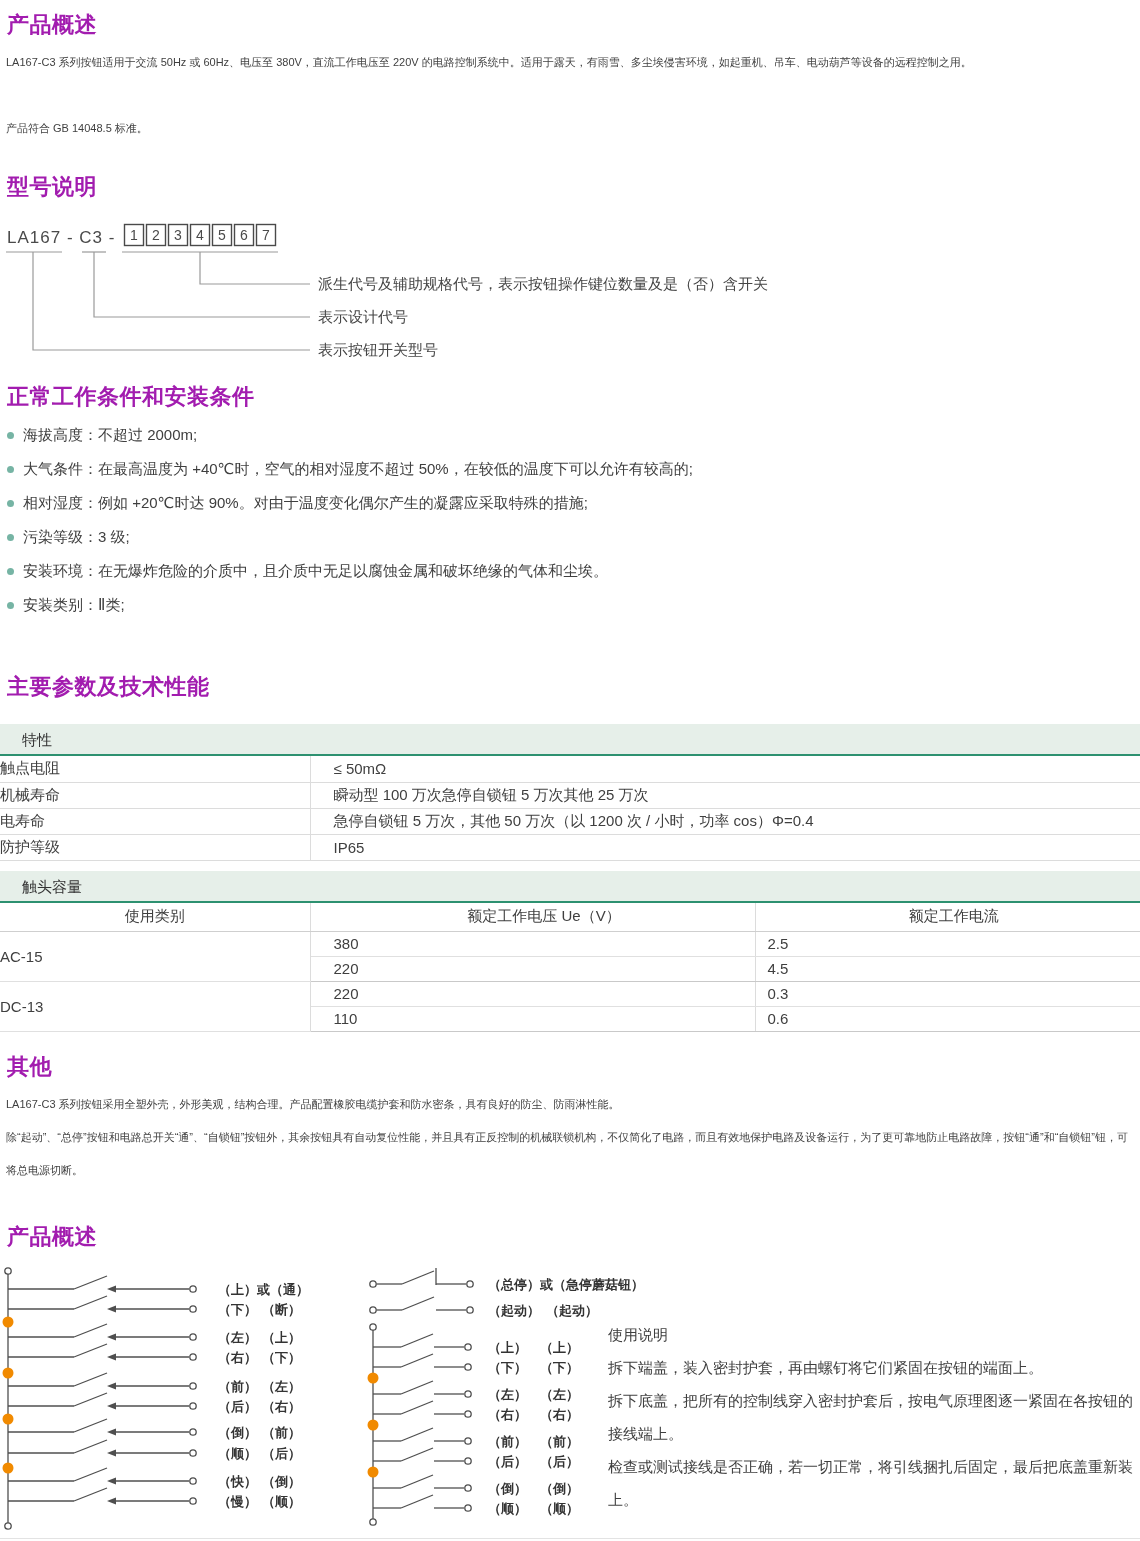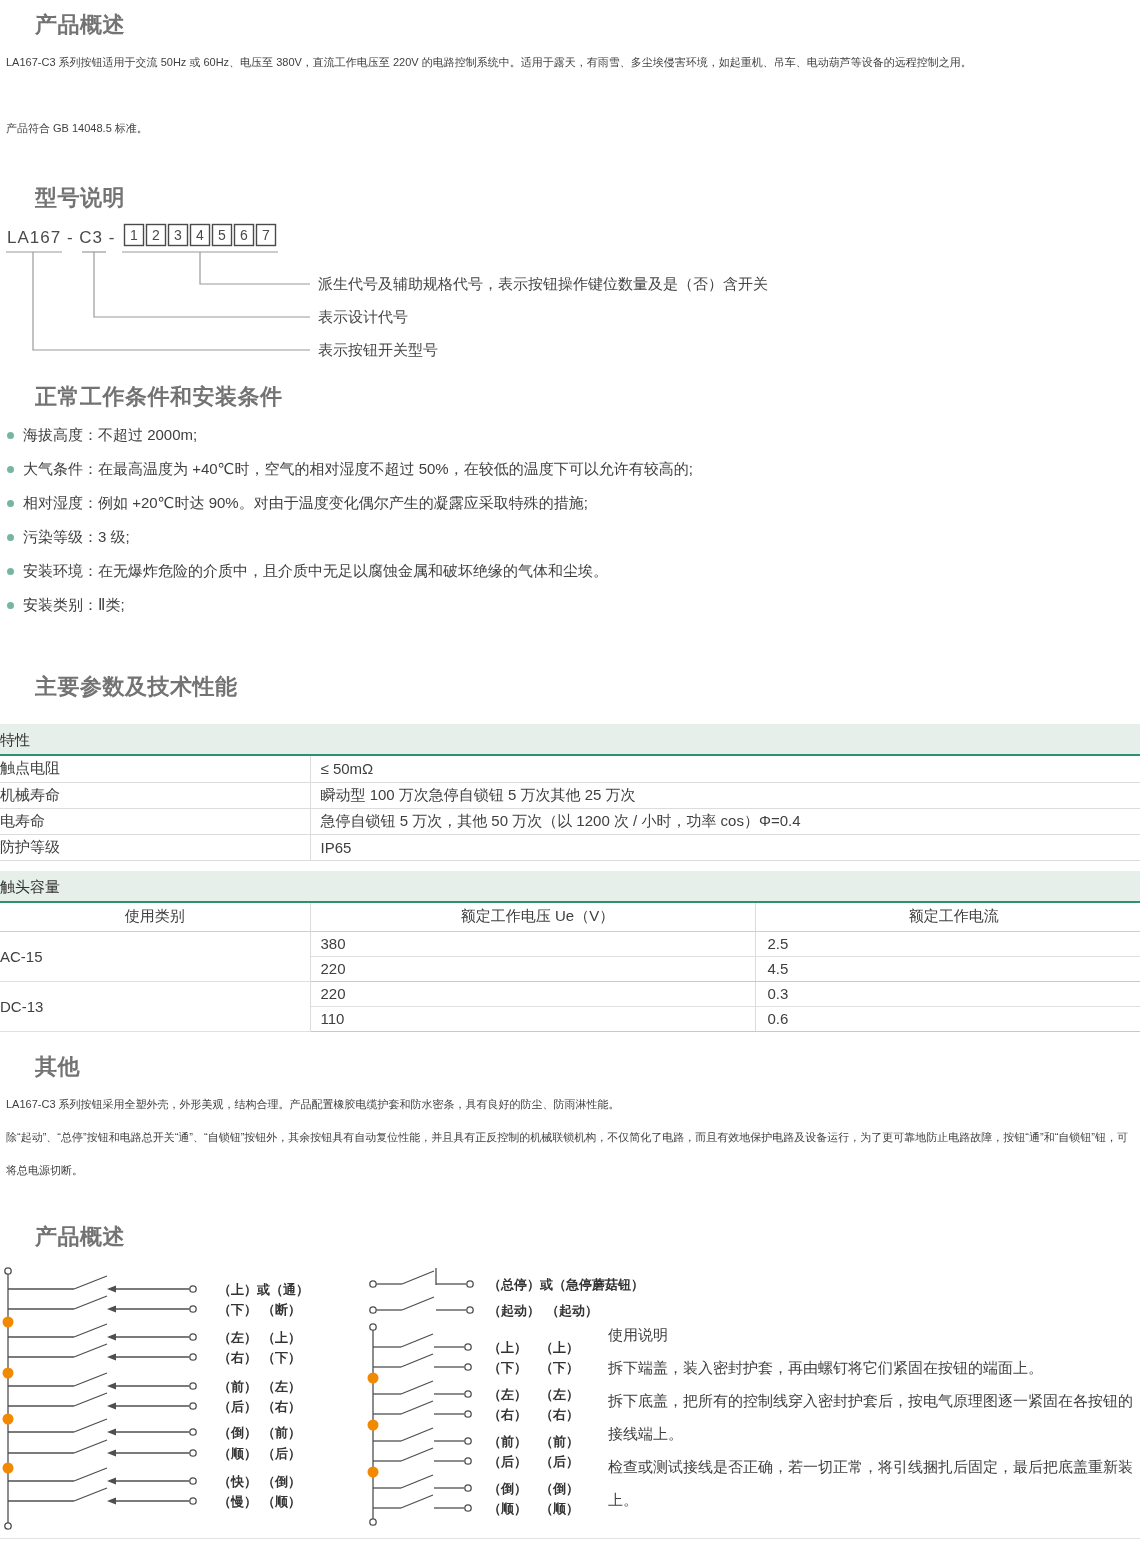--- a/index.html
+++ b/index.html
@@ -3,57 +3,57 @@
 <meta charset="utf-8">
 <style>
   * { margin:0; padding:0; box-sizing:border-box; }
   html,body { background:#ffffff; }
   body {
     position:relative; width:1140px; height:1541px; overflow:hidden;
     font-family:"Liberation Sans","DejaVu Sans",sans-serif; color:#3f3f3f;
   }
   h2.sec {
     position:absolute; left:7px; font-size:22px; font-weight:700;
-    color:#737373; letter-spacing:0.5px; white-space:nowrap;margin-left:28px;
+    color:#a21caf; letter-spacing:0.5px; white-space:nowrap;
   }
   .body-text { position:absolute; left:6px; width:1128px; font-size:11px; line-height:33px; color:#3f3f3f; }
   
   ul.conds { position:absolute; left:7px; top:424px; list-style:none; }
   ul.conds li { display:flex; align-items:center; height:22px; margin-bottom:12px; font-size:15px; color:#3f3f3f; }
   ul.conds .dot { flex:none; width:7px; height:7px; border-radius:50%; background:#76b4a4; margin-right:9px; }
   
   .tbl { position:absolute; left:0; width:1140px; }
   .tbl .band {
     height:32px; line-height:31px; background:#e6efe9; border-bottom:2px solid #2d9170;
-    font-size:15px; color:#333;
+    padding-left:22px; font-size:15px; color:#333;
   }
   .tbl table { width:100%; border-collapse:collapse; table-layout:fixed; }
   .tbl td, .tbl th { font-size:15px; font-weight:400; text-align:left; color:#3f3f3f; vertical-align:middle; }
   #tbl1 td { height:26px; border-bottom:1px solid #dcdcdc; }
   #tbl2 th { height:28px; border-bottom:1px solid #cfcfcf;text-align:center; }
   #tbl2 td { height:25px; border-bottom:1px solid #e0e0e0; }
   #tbl2 tr.grp-end td { border-bottom-color:#c9c9c9; }
   .tbl .c1 { border-right:1px solid #dcdcdc; }
-  .tbl .c2 { padding-left:10px; }
+  .tbl .c2 { padding-left:23px; }
   #tbl2 .c2 { border-right:1px solid #dcdcdc; }
   .tbl .c3 { padding-left:12px; }
   
   .usage { position:absolute; left:608px; top:1318px; width:534px; font-size:15px; line-height:33px; color:#3f3f3f; }
   .usage p { margin:0; }
   svg { position:absolute; left:0; display:block; }
   .hairline { position:absolute; left:0; top:1538px; width:1140px; height:1px; background:#e3e3e3; }
 </style>
 </head>
 <body>
 
 <h2 class="sec" style="top:10px">产品概述</h2>
 <p class="body-text" style="top:46px">LA167-C3 系列按钮适用于交流 50Hz 或 60Hz、电压至 380V，直流工作电压至 220V 的电路控制系统中。适用于露天，有雨雪、多尘埃侵害环境，如起重机、吊车、电动葫芦等设备的远程控制之用。</p>
 <p class="body-text" style="top:112px">产品符合 GB 14048.5 标准。</p>
 
-<h2 class="sec" style="top:183px">型号说明</h2>
+<h2 class="sec" style="top:172px">型号说明</h2>
 <svg id="model-svg" width="1140" height="160" style="top:212px">
     <text x="7" y="31" font-size="17" font-weight="400" fill="#4a4a4a" letter-spacing="1">LA167 - C3 -</text>
     <rect x="124.5" y="12.5" width="19" height="21" fill="none" stroke="#4a4a4a" stroke-width="1.4"></rect>
     <text x="134" y="28" font-size="14" font-weight="400" fill="#4a4a4a" text-anchor="middle">1</text>
     <rect x="146.5" y="12.5" width="19" height="21" fill="none" stroke="#4a4a4a" stroke-width="1.4"></rect>
     <text x="156" y="28" font-size="14" font-weight="400" fill="#4a4a4a" text-anchor="middle">2</text>
     <rect x="168.5" y="12.5" width="19" height="21" fill="none" stroke="#4a4a4a" stroke-width="1.4"></rect>
     <text x="178" y="28" font-size="14" font-weight="400" fill="#4a4a4a" text-anchor="middle">3</text>
     <rect x="190.5" y="12.5" width="19" height="21" fill="none" stroke="#4a4a4a" stroke-width="1.4"></rect>
     <text x="200" y="28" font-size="14" font-weight="400" fill="#4a4a4a" text-anchor="middle">4</text>

